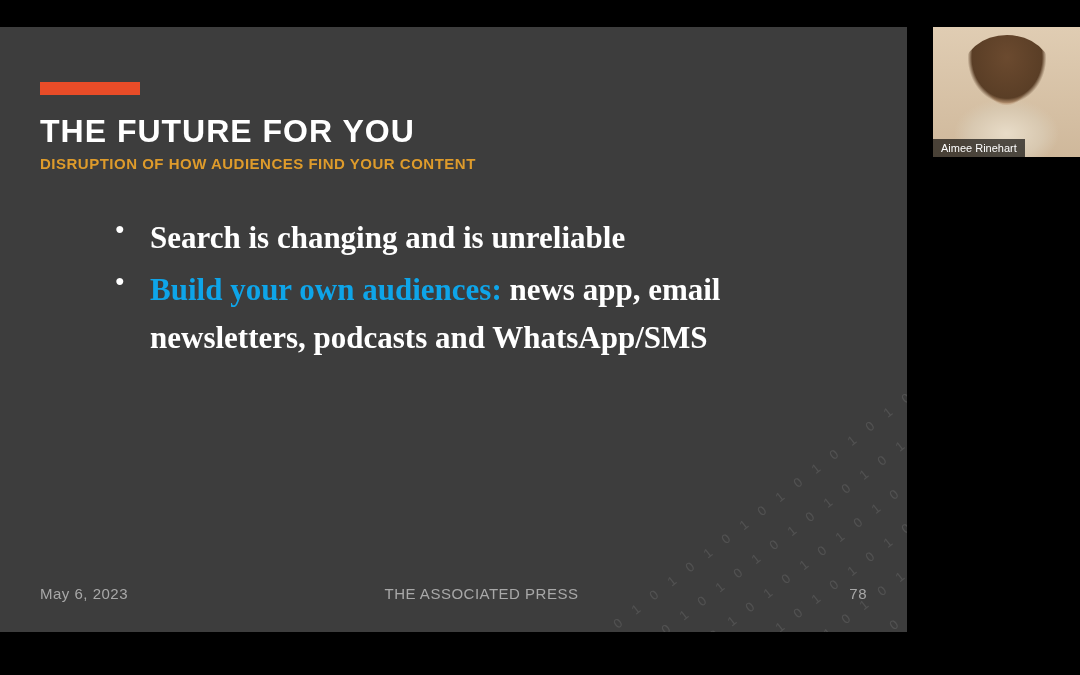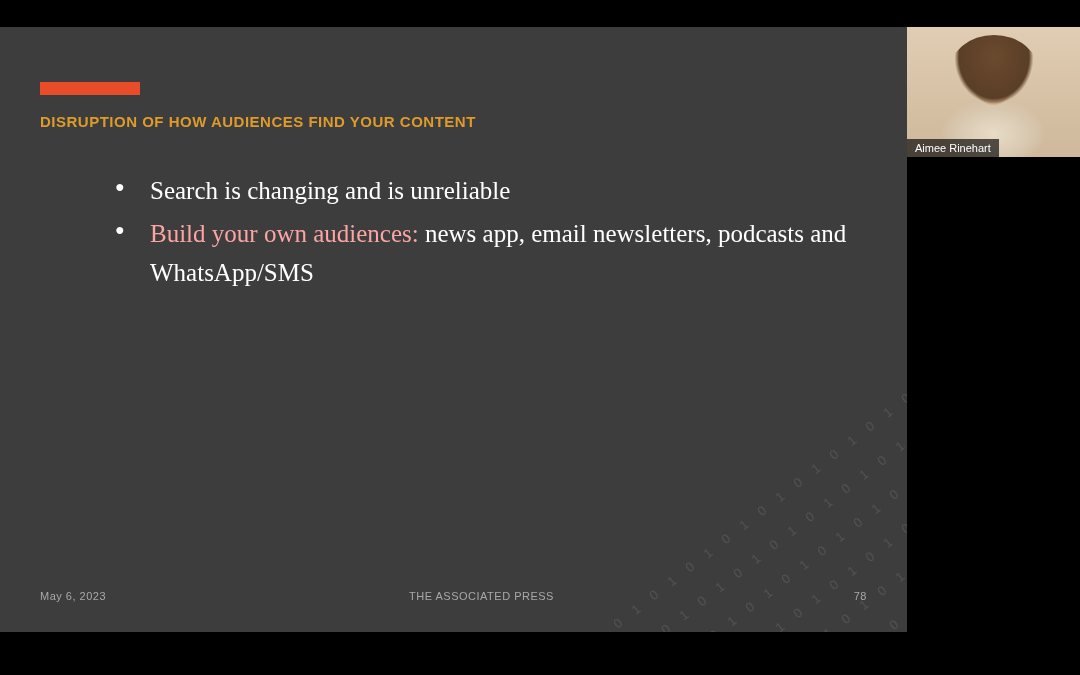--- a/index.html
+++ b/index.html
@@ -49,53 +49,54 @@
       margin-bottom: 42px;
     }
 
     .bullet-list {
       list-style: none;
       padding-left: 75px;
     }
 
     .bullet-list li {
       color: #fff;
-      font-size: 25px;
+      font-size: 31px;
       line-height: 1.55;
       position: relative;
       padding-left: 35px;
       margin-bottom: 4px;
       font-family: Georgia, 'Times New Roman', serif;
+      font-weight: bold;
     }
 
     .bullet-list li::before {
       content: "●";
       font-family: Arial, sans-serif;
       position: absolute;
       left: 0;
       top: 3px;
       color: #fff;
       font-size: 16px;
     }
 
     .highlight {
-      color: #fca5a5;
+      color: #0ea5e9;
     }
 
     .slide-footer {
       position: absolute;
       bottom: 30px;
       left: 40px;
       right: 40px;
       display: flex;
       justify-content: space-between;
       align-items: flex-start;
       font-family: Arial, Helvetica, sans-serif;
       color: #a8a8a8;
-      font-size: 11px;
+      font-size: 15px;
       letter-spacing: 0.5px;
     }
 
     .footer-date {
       flex: 0 0 auto;
     }
 
     .footer-org {
       position: absolute;
       left: 50%;
@@ -105,21 +106,21 @@
     }
 
     .footer-page {
       flex: 0 0 auto;
     }
 
     .webcam-tile {
       position: absolute;
       top: 27px;
       right: 0;
-      width: 173px;
+      width: 147px;
       height: 130px;
       background: linear-gradient(135deg, #d9c4a8 0%, #c8b096 40%, #b89d82 100%);
       overflow: hidden;
     }
 
     .webcam-person {
       position: absolute;
       inset: 0;
       background:
         radial-gradient(ellipse 42px 55px at 50% 35%, #c9a585 0%, #b89472 55%, transparent 60%),
@@ -179,20 +180,21 @@
     <div class="diag-text" style="left:50px; top:300px;">1 0 1 0 1 0 1 0 1 0 1 0 1 0 1 0 1 0 1 0 1 0 1 0 1 0</div>
     <div class="diag-text" style="left:80px; top:320px;">0 1 0 1 0 1 0 1 0 1 0 1 0 1 0 1 0 1 0 1 0 1 0 1 0 1</div>
     <div class="diag-text" style="left:110px; top:340px;">1 0 1 0 1 0 1 0 1 0 1 0 1 0 1 0 1 0 1 0 1 0 1 0 1 0</div>
     <div class="diag-text" style="left:140px; top:360px;">0 1 0 1 0 1 0 1 0 1 0 1 0 1 0 1 0 1 0 1 0 1 0 1 0 1</div>
     <div class="diag-text" style="left:170px; top:380px;">1 0 1 0 1 0 1 0 1 0 1 0 1 0 1 0 1 0 1 0 1 0 1 0 1 0</div>
     <div class="diag-text" style="left:200px; top:400px;">0 1 0 1 0 1 0 1 0 1 0 1 0 1 0 1 0 1 0 1 0 1 0 1 0 1</div>
   </div>
 
   <div class="accent-bar"></div>
 
+  <h1 class="slide-title">THE FUTURE FOR YOU</h1>
   <h2 class="slide-subtitle">DISRUPTION OF HOW AUDIENCES FIND YOUR CONTENT</h2>
 
   <ul class="bullet-list">
     <li>
       <span>Search is changing and is unreliable</span>
     </li>
     <li>
       <span class="highlight">Build your own audiences:</span><span> news app, email newsletters, podcasts and WhatsApp/SMS</span>
     </li>
   </ul>

